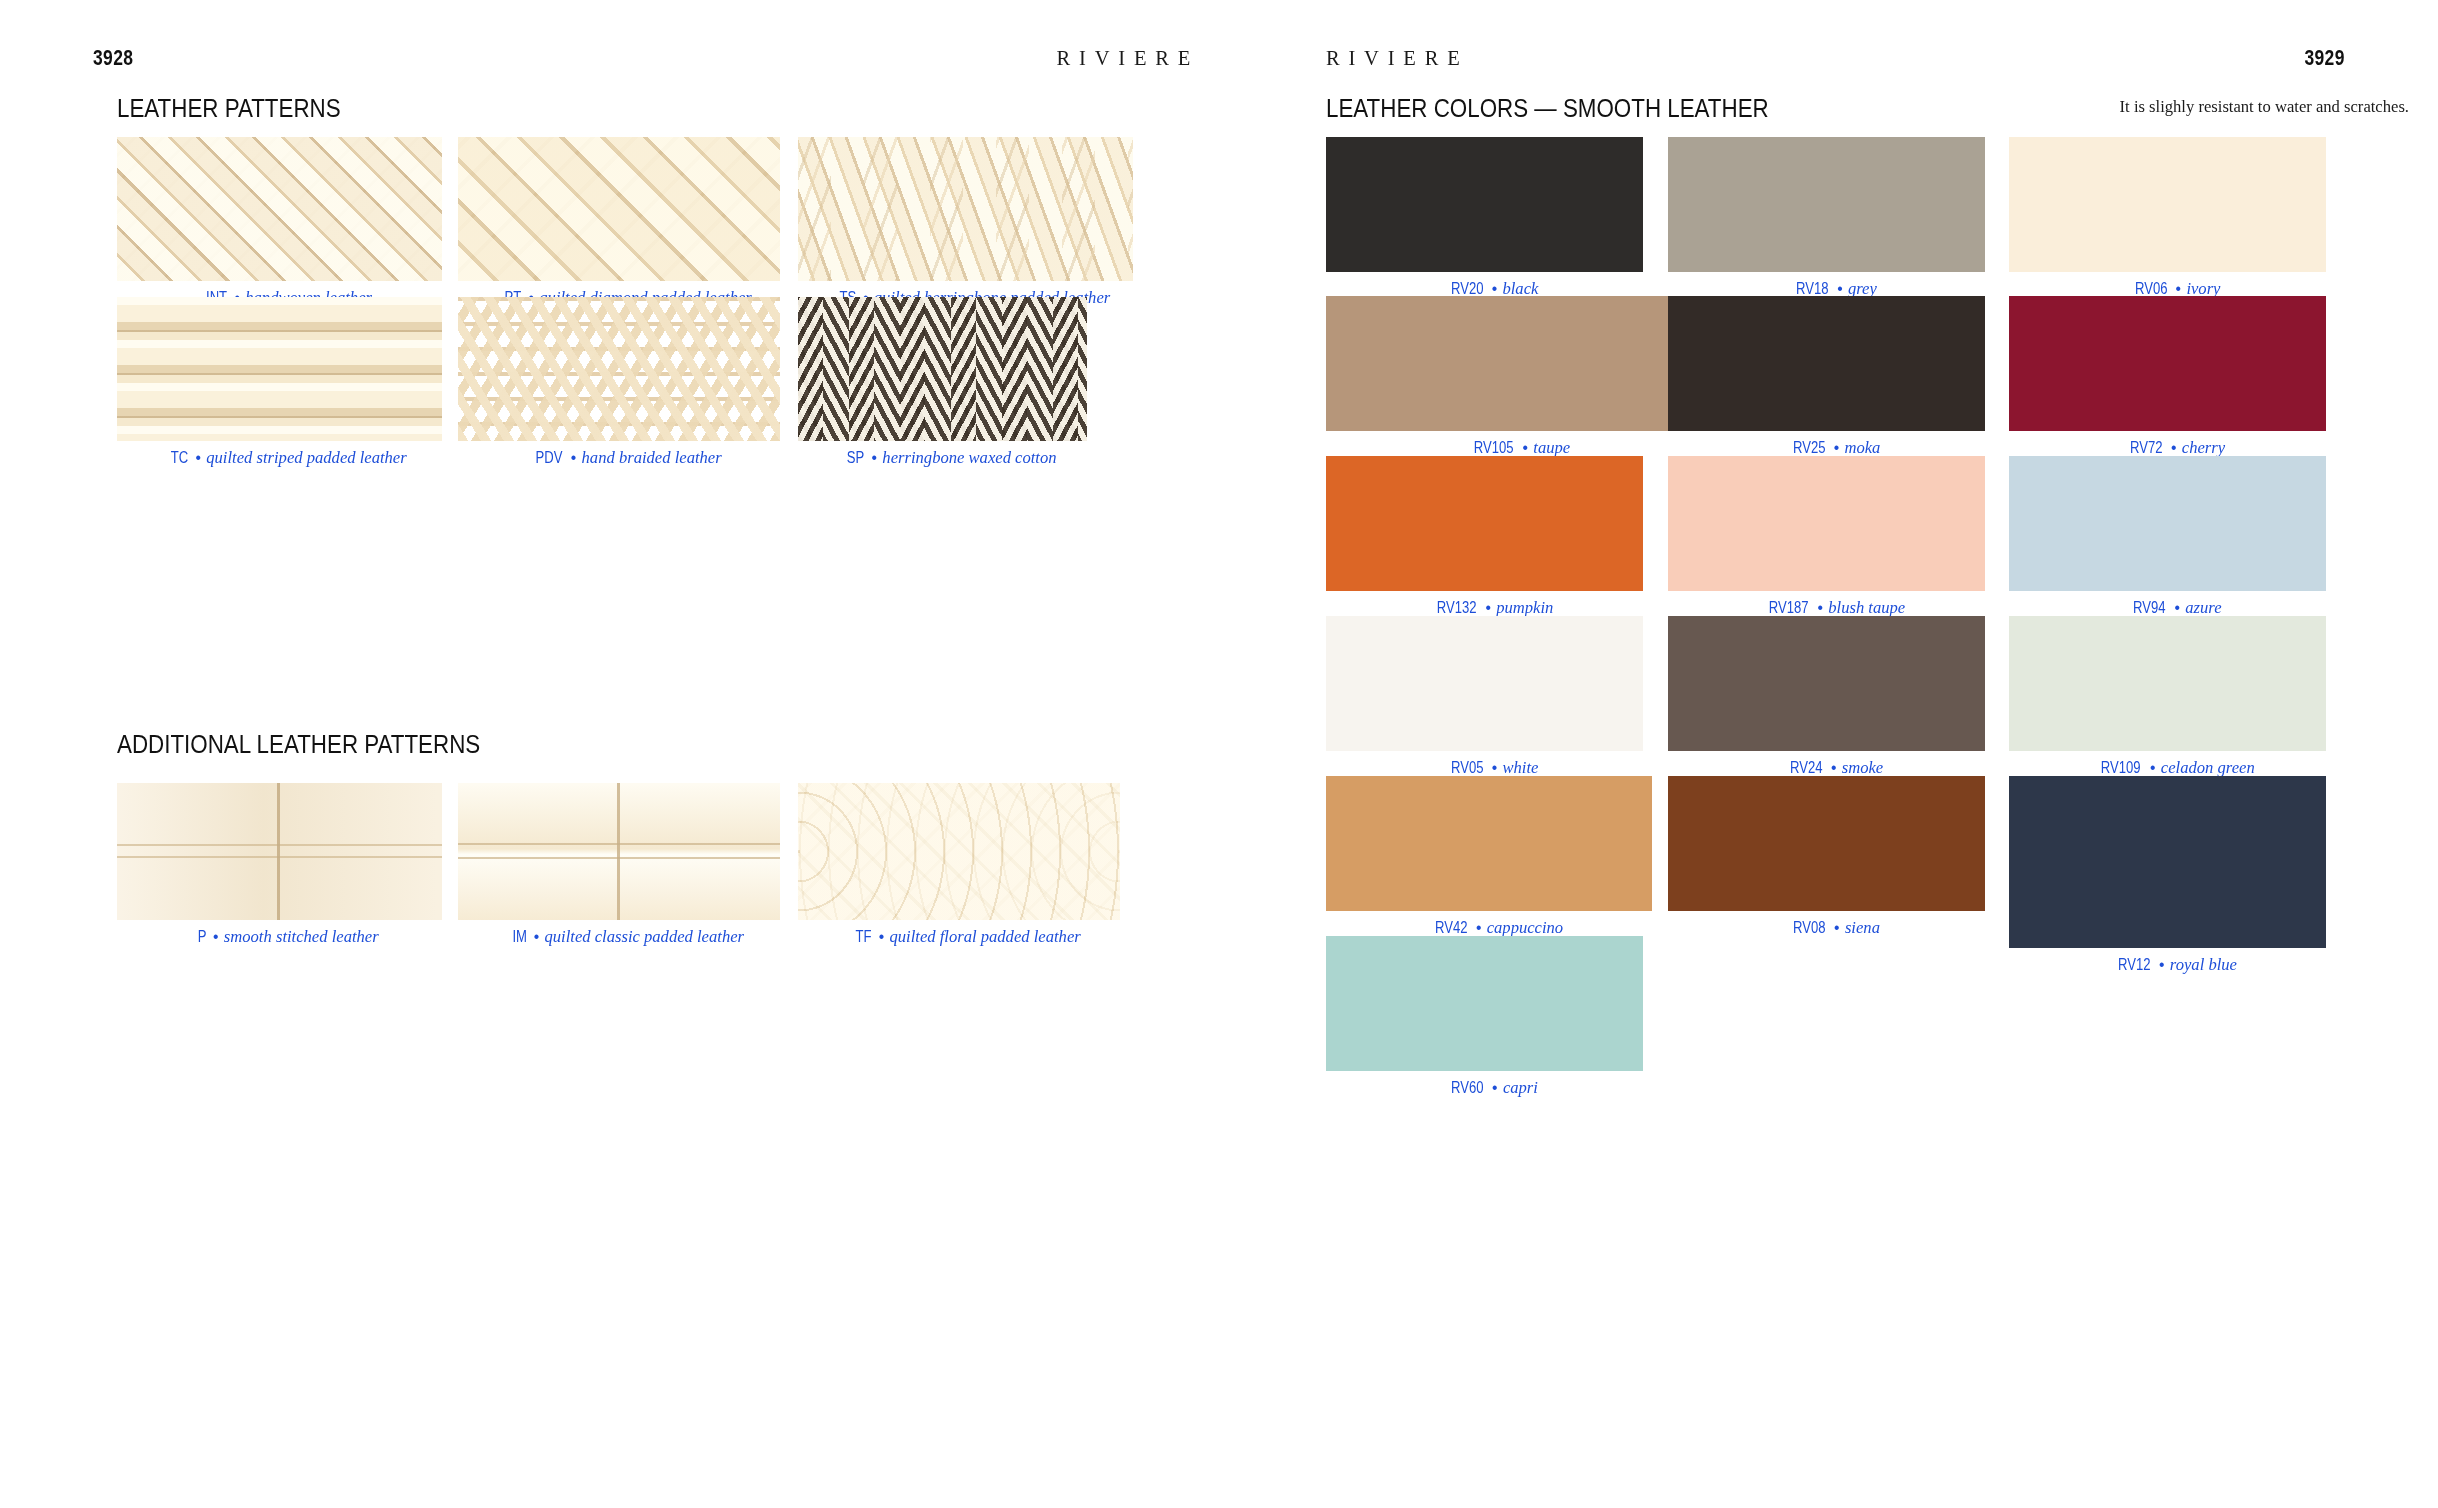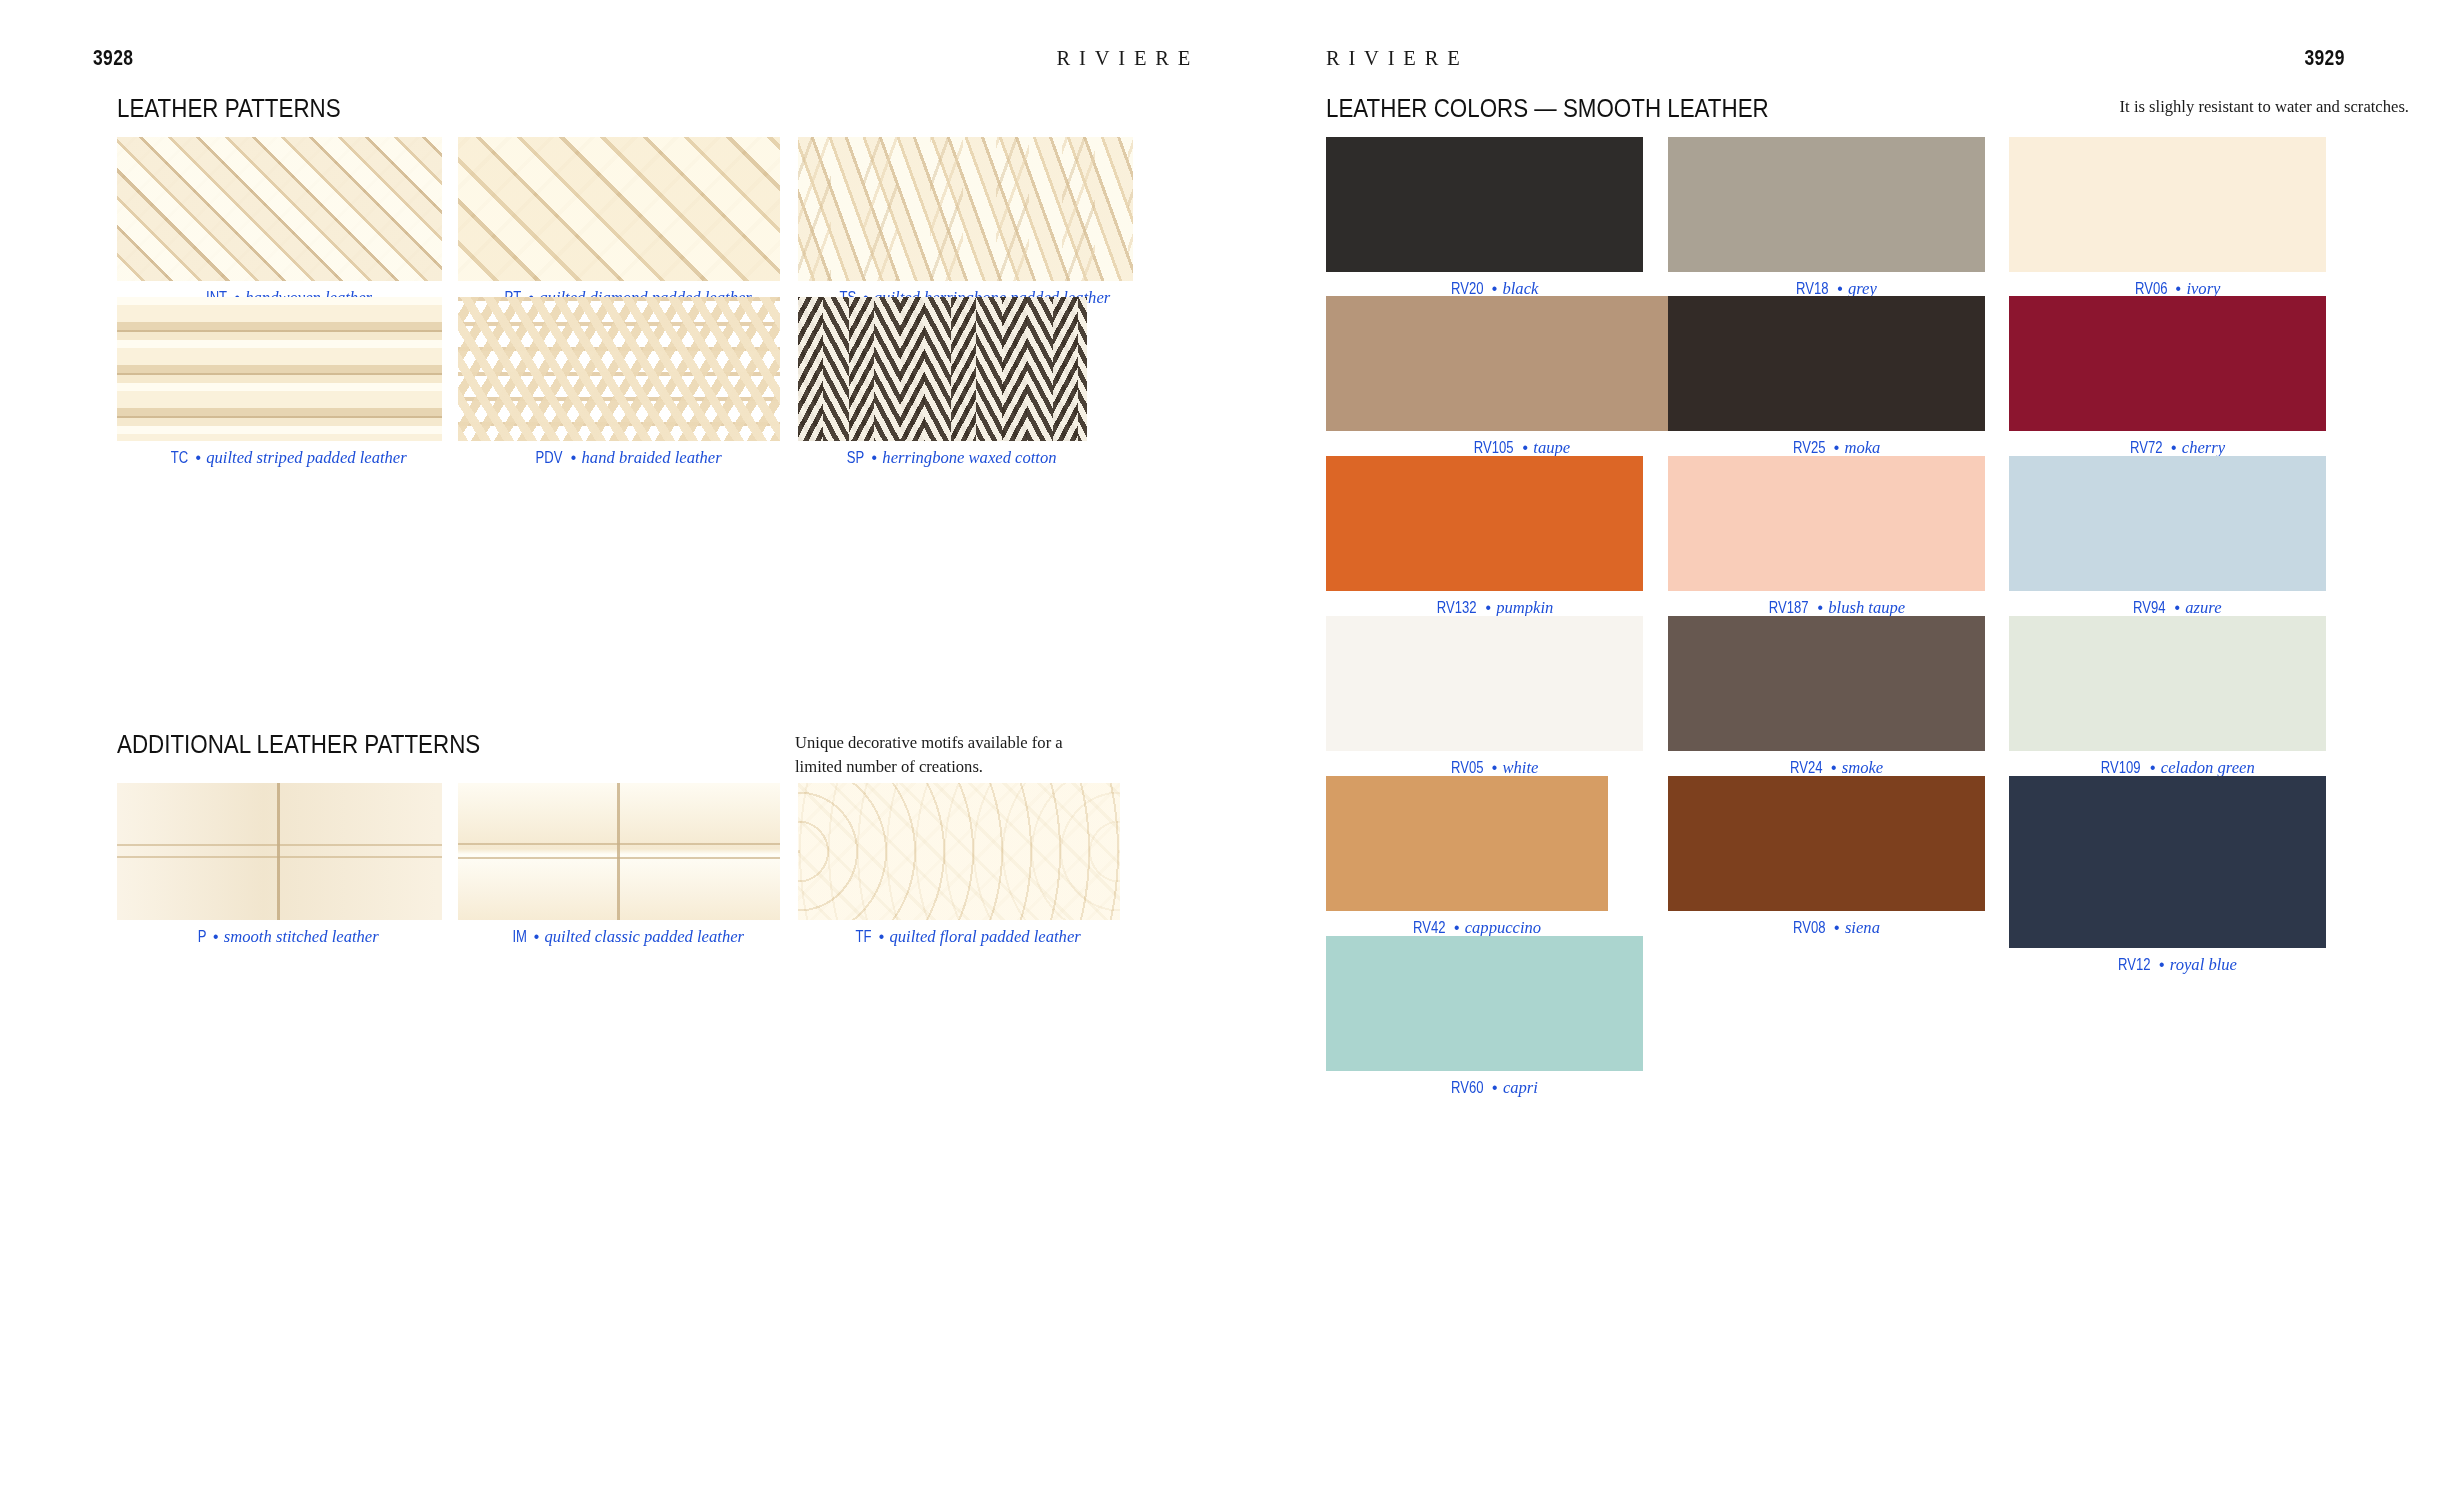--- a/index.html
+++ b/index.html
@@ -253,22 +253,20 @@
           <div class="caption"><span class="code">PDV</span><span class="sep"> • </span><span class="nm">hand braided leather</span></div>
         </div>
         <div class="cell" style="left: 798px; top: 297px; width: 289px; height: 144px;">
           <div class="swatch tex-SP"></div>
           <div class="caption"><span class="code">SP</span><span class="sep"> • </span><span class="nm">herringbone waxed cotton</span></div>
         </div>
       </div>
 
     <h2 class="section-title" style="left:117px; top:729px;">ADDITIONAL LEATHER PATTERNS</h2>
 
-    <div class="note" style="left:795px; top:731px; width:322px;">Unique decorative motifs available for a
-limited number  of creations.</div>
 
     <div id="additional-grid">
         <div class="cell" style="left: 117px; top: 783px; width: 325px; height: 137px; border-radius: 11px;">
           <div class="swatch tex-P"></div>
           <div class="caption"><span class="code">P</span><span class="sep"> • </span><span class="nm">smooth stitched leather</span></div>
         </div>
         <div class="cell" style="left: 458px; top: 783px; width: 322px; height: 137px;">
           <div class="swatch tex-IM"></div>
           <div class="caption"><span class="code">IM</span><span class="sep"> • </span><span class="nm">quilted classic padded leather</span></div>
         </div>
@@ -333,21 +331,21 @@
           <div class="caption"><span class="code">RV05</span><span class="sep"> • </span><span class="nm">white</span></div>
         </div>
         <div class="cell" style="left: 371px; top: 616px; width: 317px; height: 135px;">
           <div class="swatch" style="background: rgb(103, 88, 80);"></div>
           <div class="caption"><span class="code">RV24</span><span class="sep"> • </span><span class="nm">smoke</span></div>
         </div>
         <div class="cell" style="left: 712px; top: 616px; width: 317px; height: 135px; border-radius: 17px;">
           <div class="swatch" style="background: rgb(227, 233, 221);"></div>
           <div class="caption"><span class="code">RV109</span><span class="sep"> • </span><span class="nm">celadon green</span></div>
         </div>
-        <div class="cell" style="left: 29px; top: 776px; width: 282px; height: 135px;">
+        <div class="cell" style="left: 29px; top: 776px; width: 326px; height: 135px;">
           <div class="swatch" style="background: rgb(214, 157, 100);"></div>
           <div class="caption"><span class="code">RV42</span><span class="sep"> • </span><span class="nm">cappuccino</span></div>
         </div>
         <div class="cell" style="left: 371px; top: 776px; width: 317px; height: 135px;">
           <div class="swatch" style="background: rgb(125, 64, 30);"></div>
           <div class="caption"><span class="code">RV08</span><span class="sep"> • </span><span class="nm">siena</span></div>
         </div>
         <div class="cell" style="left: 712px; top: 776px; width: 317px; height: 172px;">
           <div class="swatch" style="background: rgb(45, 55, 74);"></div>
           <div class="caption"><span class="code">RV12</span><span class="sep"> • </span><span class="nm">royal blue</span></div>

